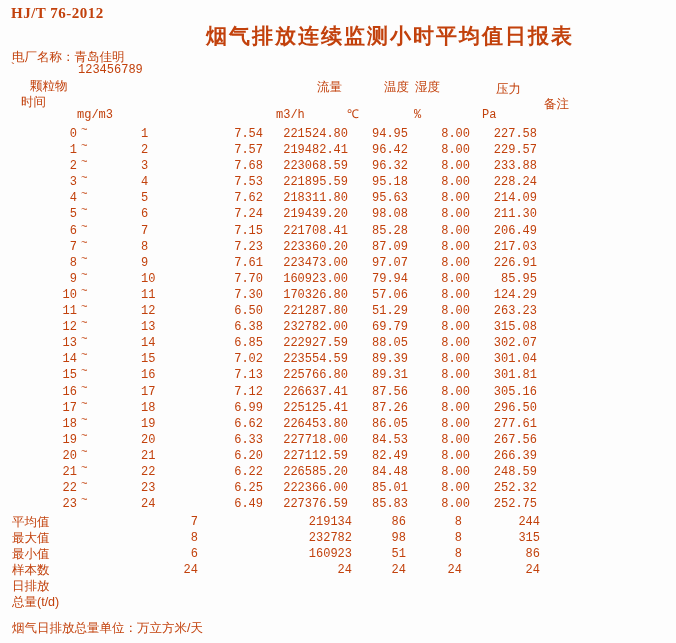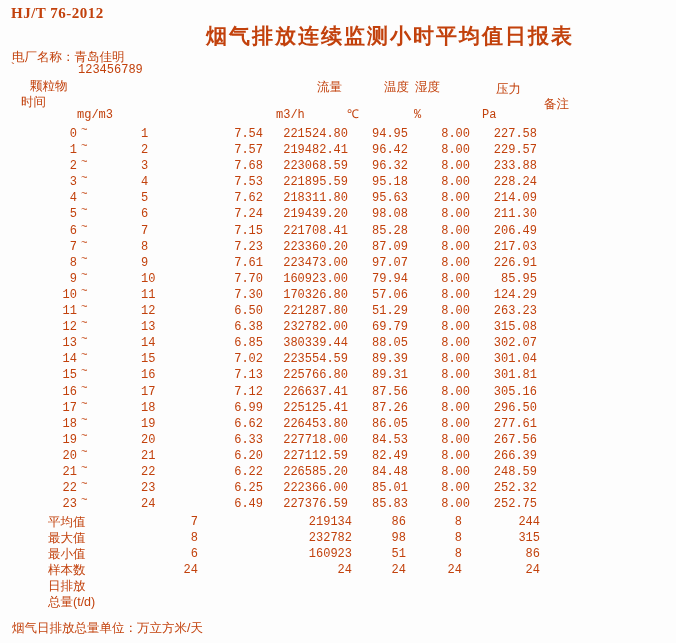--- a/index.html
+++ b/index.html
@@ -34,21 +34,21 @@
     height:16.1px;line-height:16.1px;font-size:12px;
   }
   .trow .num{text-align:right;}
   .trow .tilde{text-align:left;padding-left:4px;position:relative;top:-4px;font-size:11px;}
   .trow .hend{text-align:left;padding-left:46px;}
   .summary{position:absolute;left:0;top:514px;width:676px;}
   .srow{
     display:grid;grid-template-columns:110px 88px 154px 54px 56px 78px;
     height:16.1px;line-height:16.1px;font-size:12px;
   }
-  .srow .slabel{text-align:left;padding-left:12px;font-family:"Liberation Sans","DejaVu Sans",sans-serif;font-size:12.5px;margin-left:36px;}
+  .srow .slabel{text-align:left;padding-left:12px;font-family:"Liberation Sans","DejaVu Sans",sans-serif;font-size:12.5px;}
   .srow .num{text-align:right;}
   .footer-note{left:12px;top:620px;}
 </style>
 </head>
 <body>
 
 <div class="page">
 
   <span class="abs standard">HJ/T 76-2012</span>
   <span class="abs title">烟气排放连续监测小时平均值日报表</span>
@@ -200,21 +200,21 @@
         <span class="num">232782.00</span>
         <span class="num">69.79</span>
         <span class="num">8.00</span>
         <span class="num">315.08</span>
       </div>
       <div class="trow">
         <span class="num">13</span>
         <span class="tilde">~</span>
         <span class="hend">14</span>
         <span class="num">6.85</span>
-        <span class="num">380339.44</span>
+        <span class="num">222927.59</span>
         <span class="num">88.05</span>
         <span class="num">8.00</span>
         <span class="num">302.07</span>
       </div>
       <div class="trow">
         <span class="num">14</span>
         <span class="tilde">~</span>
         <span class="hend">15</span>
         <span class="num">7.02</span>
         <span class="num">223554.59</span>

